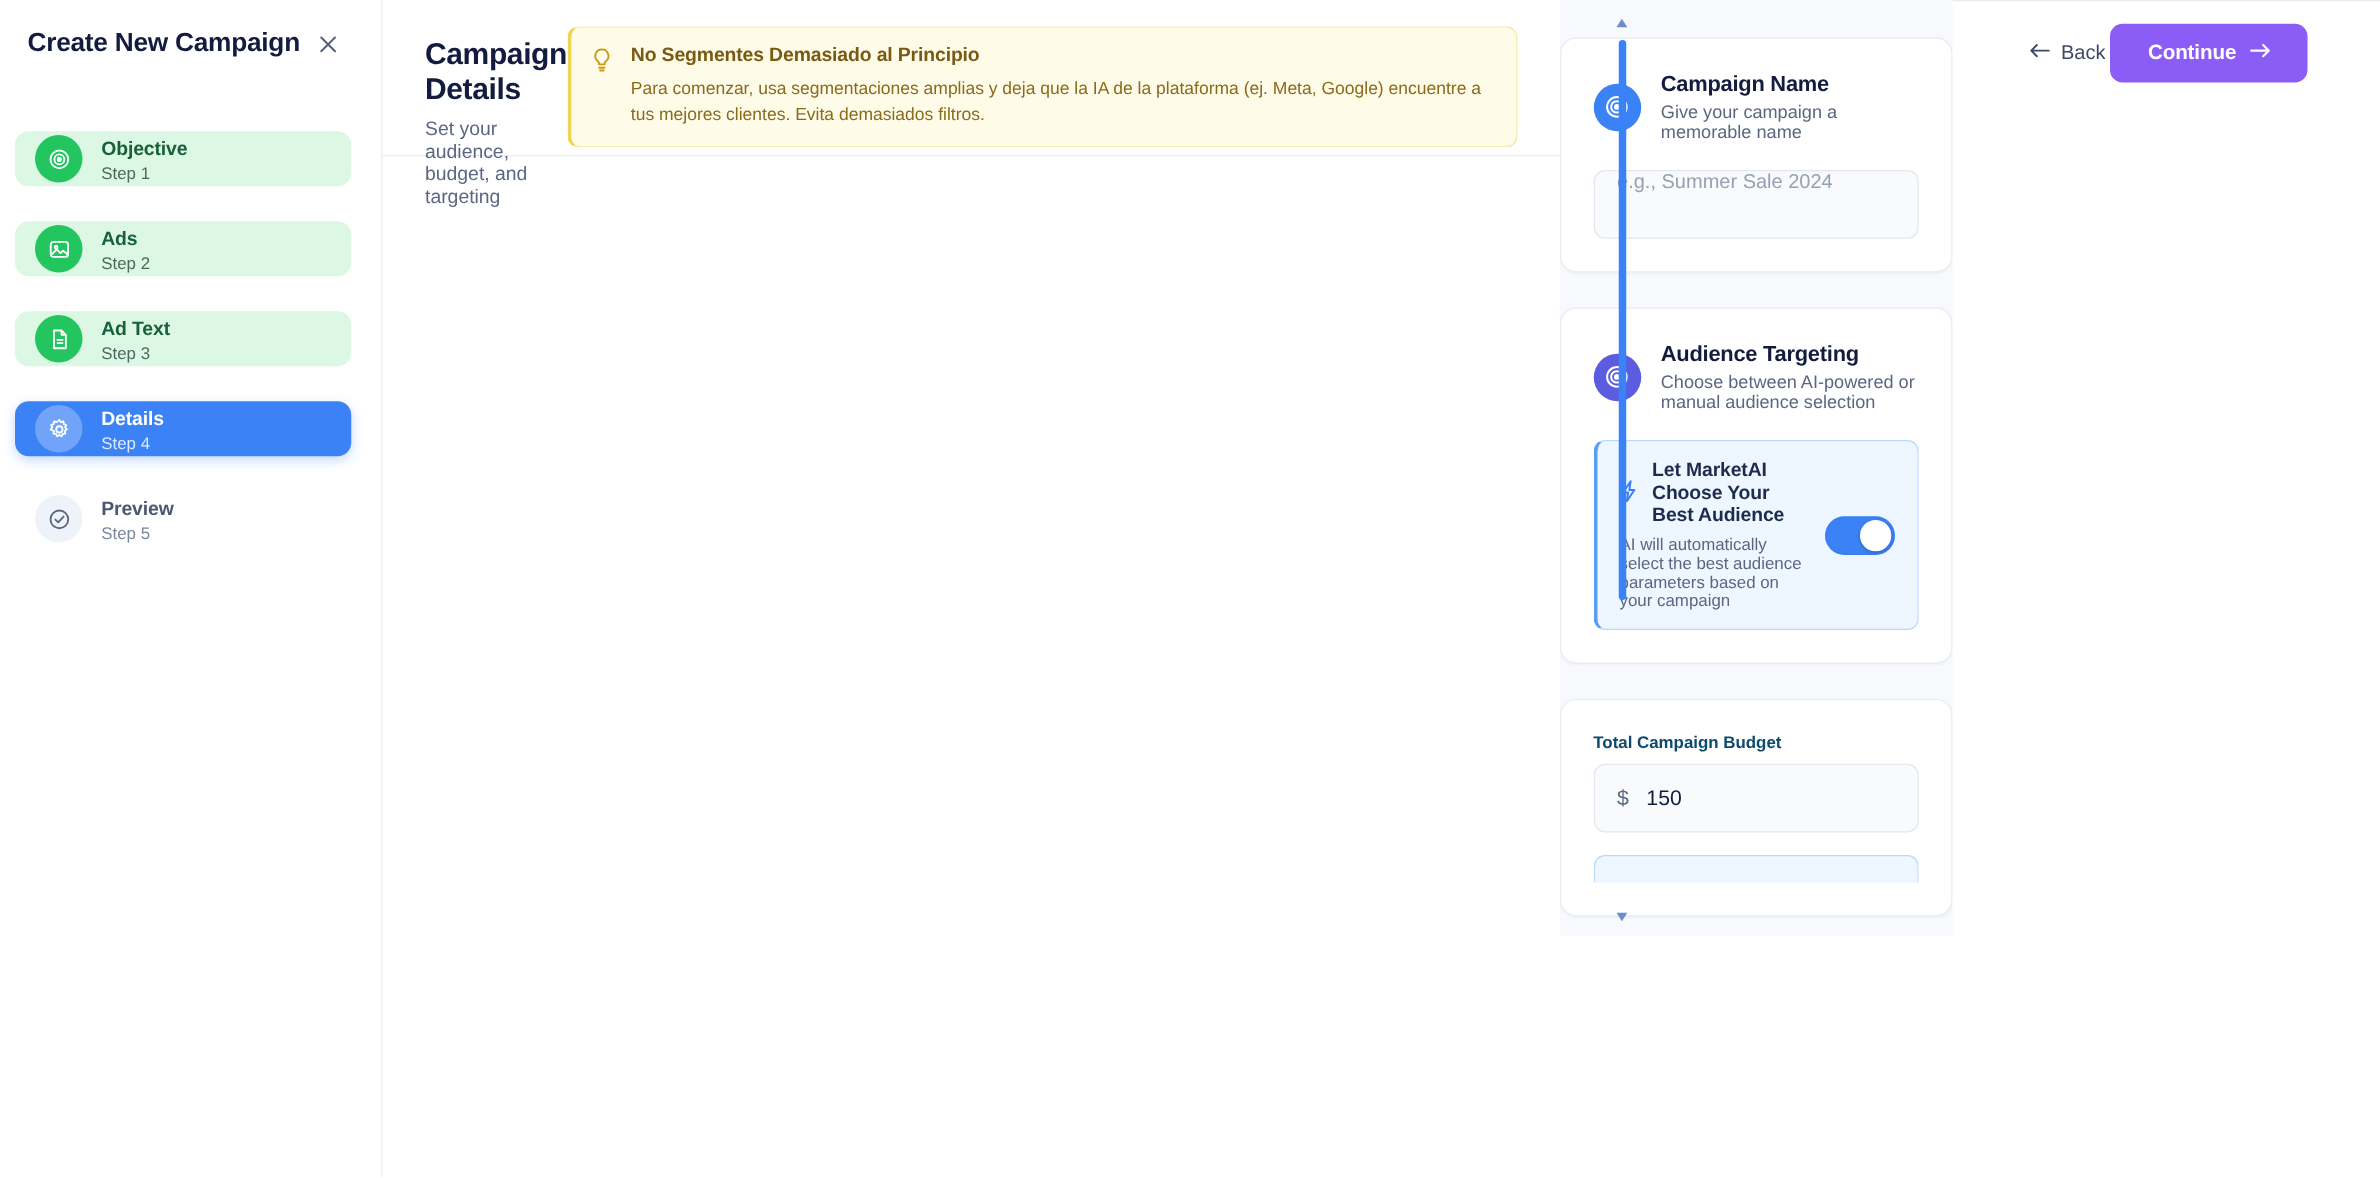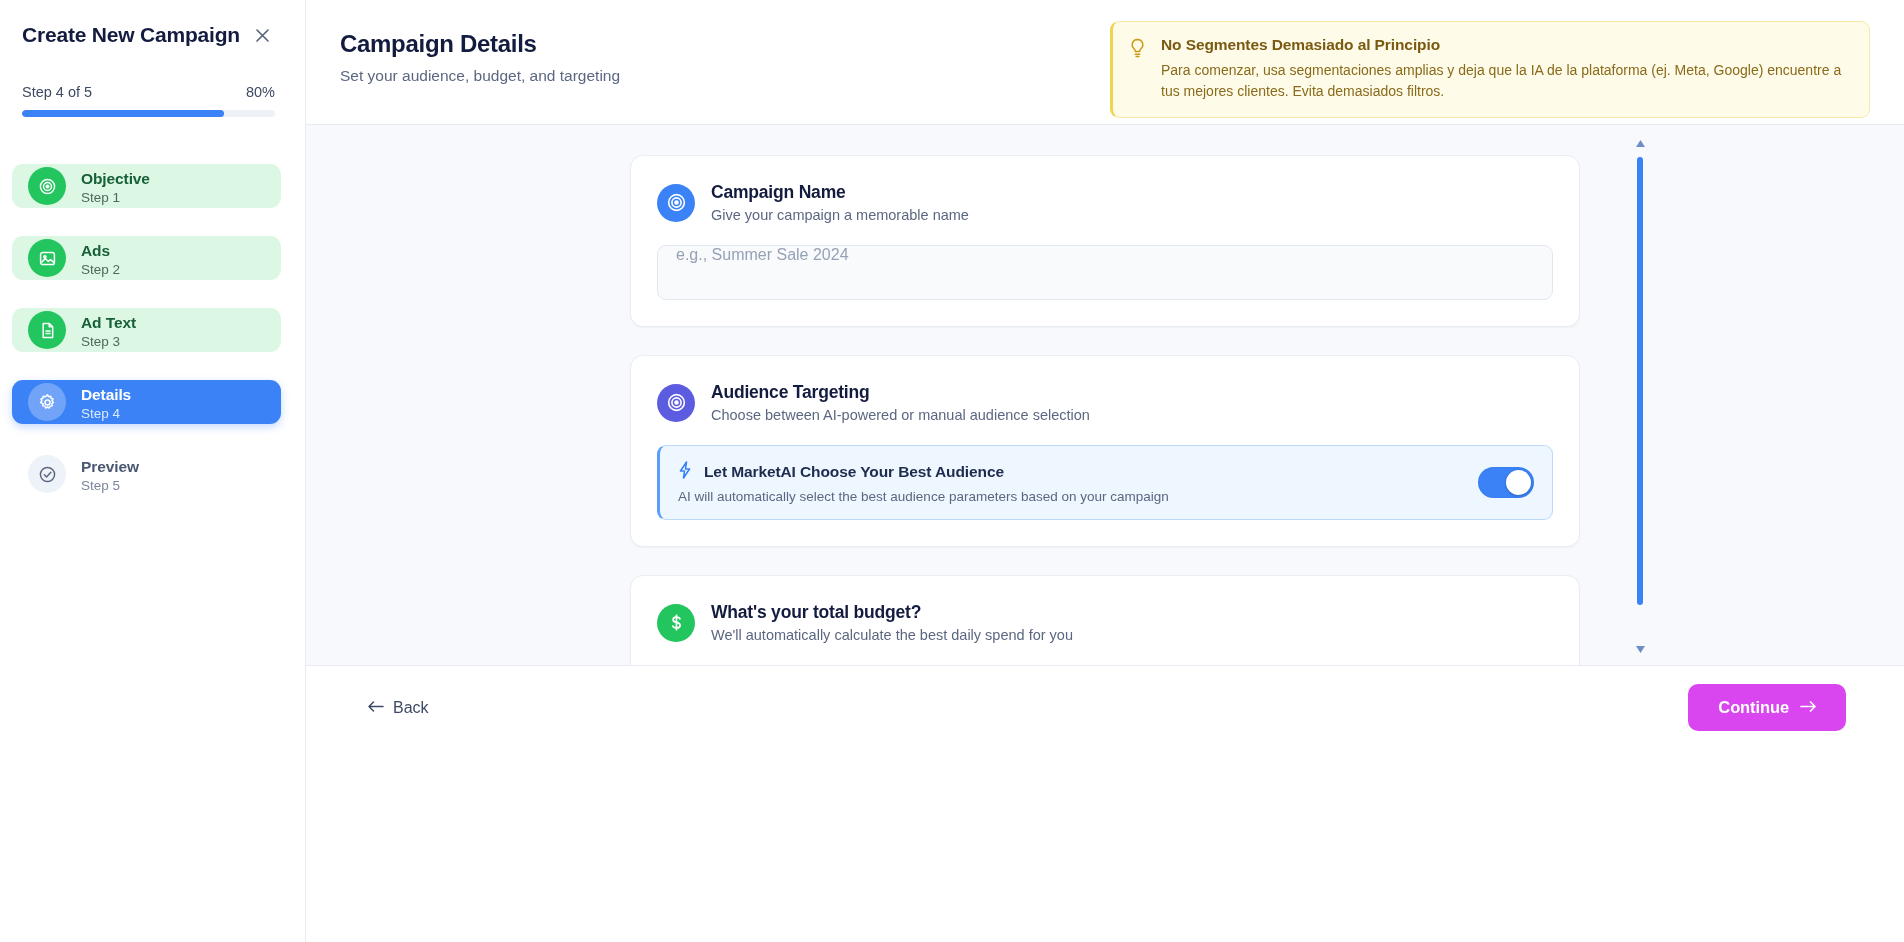--- a/index.html
+++ b/index.html
@@ -68,21 +68,21 @@
   .step-name { font-size: 15.5px; font-weight: bold; letter-spacing: -0.1px; }
   .step-sub { font-size: 13.5px; }
   .step.done .step-name { color: #17603a; }
   .step.done .step-sub { color: #4a6b5c; }
   .step.active .step-name { color: #ffffff; }
   .step.active .step-sub { color: #dbe9ff; }
   .step.todo .step-name { color: #4b5872; }
   .step.todo .step-sub { color: #7b879e; }
 
   
-  .main { flex: 1; display: flex; flex-direction: column; height: 749px; min-width: 0; }
+  .main { flex: 1; display: flex; flex-direction: row; height: 749px; min-width: 0; }
 
   .topbar {
     display: flex; align-items: flex-start; justify-content: space-between;
     background: #ffffff;
     border-bottom: 1px solid #e8ecf2;
     padding: 22px 34px 18px 34px;
     height: 125px; flex: 0 0 125px;
   }
   .page-heading { padding-top: 8px; }
   .page-title { font-size: 24px; font-weight: bold; color: #131c3f; letter-spacing: -0.3px; }
@@ -221,29 +221,20 @@
 
     <div class="sb-header">
       <div class="sb-title">Create New Campaign</div>
       <div class="close-btn">
         <svg width="17" height="17" viewBox="0 0 17 17" fill="none" stroke="currentColor" stroke-width="1.6" stroke-linecap="round">
           <path d="M3 3 L14 14 M14 3 L3 14"></path>
         </svg>
       </div>
     </div>
 
-    <div class="progress-wrap">
-      <div class="progress-row">
-        <span>Step 4 of 5</span>
-        <span>80%</span>
-      </div>
-      <div class="progress-track" style="background: rgb(238, 241, 246);">
-        <div class="progress-fill" id="progress-fill" style="width: 80%; background: rgb(59, 130, 246);"></div>
-      </div>
-    </div>
 
     <nav class="steps" id="steps-list">
         <div class="step done">
           <span class="step-icon">
             <svg width="19" height="19" viewBox="0 0 22 22" fill="none" stroke="currentColor" stroke-width="1.7">
               <circle cx="11" cy="11" r="8.2"></circle>
               <circle cx="11" cy="11" r="4.6"></circle>
               <circle cx="11" cy="11" r="1.5" fill="currentColor"></circle>
             </svg>
           </span>
@@ -376,32 +367,20 @@
               </div>
               <div class="ai-sub">AI will automatically select the best audience parameters based on your campaign</div>
             </div>
             <div class="toggle" style="background: rgb(59, 130, 246);">
               <div class="knob"></div>
             </div>
           </div>
         </div>
 
         <div class="card">
-          <div class="card-head">
-            <span class="card-badge badge-green">
-              <svg width="21" height="21" viewBox="0 0 22 22" fill="none" stroke="currentColor" stroke-width="1.8" stroke-linecap="round">
-                <path d="M11 3.5v15"></path>
-                <path d="M14.6 7.1c-.6-1.1-1.9-1.8-3.6-1.8-2.1 0-3.6 1.1-3.6 2.7 0 1.7 1.5 2.4 3.6 2.8 2.2.5 3.8 1.2 3.8 3 0 1.7-1.6 2.9-3.8 2.9-1.9 0-3.3-.8-3.9-2"></path>
-              </svg>
-            </span>
-            <div>
-              <div class="card-title">What's your total budget?</div>
-              <div class="card-sub">We'll automatically calculate the best daily spend for you</div>
-            </div>
-          </div>
 
           <div class="field-label">Total Campaign Budget</div>
           <div class="money-input">
             <span class="money-sym">$</span>
             <span>150</span>
           </div>
           <div class="budget-peek"></div>
         </div>
 
       </div>
@@ -424,21 +403,21 @@
     <div class="footer">
       <button class="back-btn">
         <span>
           <svg width="16" height="13" viewBox="0 0 16 13" fill="none" stroke="currentColor" stroke-width="1.5" stroke-linecap="round" stroke-linejoin="round">
             <path d="M15 6.5H1M5.5 2 1 6.5 5.5 11"></path>
           </svg>
         </span>
         <span>Back</span>
       </button>
 
-      <button class="continue-btn" style="background: #d946ef;">
+      <button class="continue-btn" style="background: #8b5cf6;">
         <span>Continue</span>
         <span>
           <svg width="16" height="13" viewBox="0 0 16 13" fill="none" stroke="currentColor" stroke-width="1.7" stroke-linecap="round" stroke-linejoin="round">
             <path d="M1 6.5h14M10.5 2 15 6.5 10.5 11"></path>
           </svg>
         </span>
       </button>
     </div>
 
   </section>

